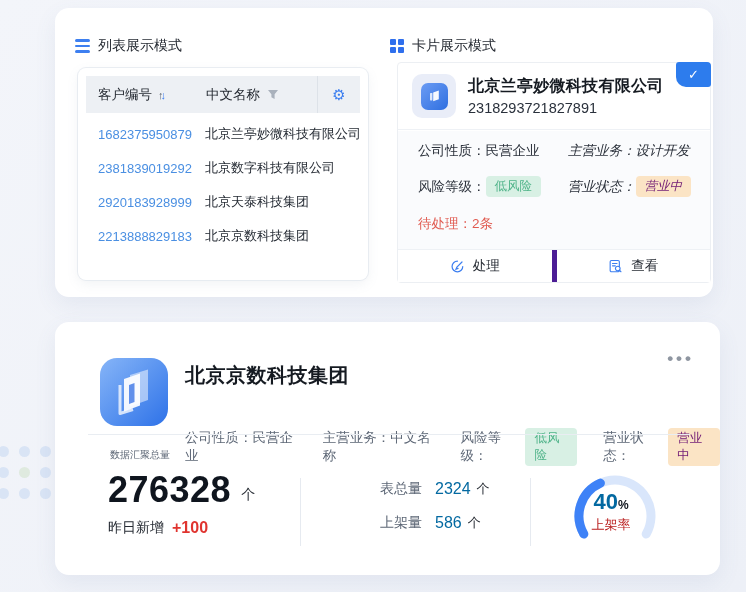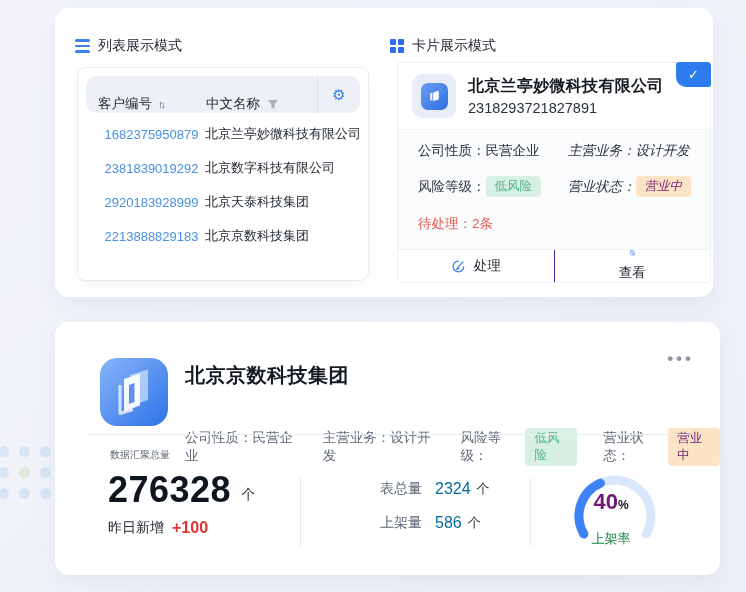--- a/index.html
+++ b/index.html
@@ -21,33 +21,33 @@
   .list-icon { display:flex; flex-direction:column; gap:3px; width:15px; }
   .list-icon i { display:block; height:2.4px; border-radius:2px; background:#3d7ff0; }
   .grid-icon { display:grid; grid-template-columns:6px 6px; grid-template-rows:6px 6px; gap:2px; }
   .grid-icon i { background:#2f6fed; border-radius:1px; }
 
   
   .table-card { position:absolute; left:23px; top:60px; width:290px; height:212px;
                 background:#fff; border-radius:8px;
                 box-shadow:0 0 0 1px rgba(228,232,239,.8), 0 4px 12px rgba(120,135,160,.10); }
   .t-head { position:absolute; left:8px; right:8px; top:8px; height:37px;
-            background:#edf0f4; display:flex; align-items:flex-end; border-radius:11px;
+            background:#edf0f4; display:flex; align-items:center; border-radius:0;
             font-size:13.5px; color:#262b33; }
   .th-id { display:flex; align-items:center; padding-left:12px; width:120px; gap:6px; }
   .th-name { display:flex; align-items:center; flex:1; gap:7px; }
   .th-gear { width:43px; align-self:stretch; display:flex; align-items:center;
              justify-content:center; border-left:1px solid #dde2e8; }
   .sort-icon { font-size:11px; letter-spacing:-3px; cursor:pointer; }
   .sort-icon .up { color:#5a626d; } .sort-icon .down { color:#3d7ff0; }
   .gear-glyph { color:#3d7ff0; font-size:15px; cursor:pointer; line-height:1; }
   .funnel { cursor:pointer; display:inline-block; }
   .t-rows { position:absolute; left:0; right:0; top:49px; }
   .t-row { height:34px; display:flex; align-items:center; padding-left:20px; font-size:13px; cursor:pointer; }
-  .t-id { width:107px; color:#4a8fe2;text-align:center; }
+  .t-id { width:107px; color:#4a8fe2; }
   .t-name { color:#262c35; }
 
   
   .company-card { position:absolute; left:342px; top:54px; width:314px; height:221px;
                   background:#fff; border:1px solid #eceff3; border-radius:4px; }
   .check-badge { position:absolute; top:-1px; right:-1px; width:35px; height:25px;
                  background:#2d7ced; color:#fff; font-size:13px; display:flex;
                  align-items:center; justify-content:center;
                  border-radius:3px 4px 3px 10px; cursor:pointer; }
   .cc-head { position:absolute; left:0; top:0; right:0; height:67px; display:flex;
@@ -67,21 +67,21 @@
   .row1 { top:11px; } .row2 { top:45px; } 
   .badge { display:inline-block; padding:2px 9px; border-radius:4px; font-size:12.5px; line-height:17px; }
   .badge-green { background:#d8f0e4; color:#4fb389; }
   .badge-orange { background:#fbe4c5; color:#701a75; }
   .cc-pending { position:absolute; left:20px; top:84px; font-size:13.5px; color:#e05a50; }
   .cc-footer { position:absolute; left:0; right:0; bottom:0; height:33px;
                border-top:1px solid #eef1f5; display:flex; }
   .fbtn { flex:1; display:flex; align-items:center; justify-content:center; gap:8px;
           font-size:13.5px; color:#262b33; background:#fff; border:none; cursor:pointer;
           font-family:inherit; }
-  .fbtn + .fbtn { border-left:1px solid #4c1d95;flex-direction:column; }
+  .fbtn + .fbtn { border-left:5px solid #4c1d95; }
 
   
   .big-logo { position:absolute; left:45px; top:36px; width:68px; height:68px; }
   .bc-name { position:absolute; left:130px; top:40px; font-size:20px; font-weight:700;
              color:#151a21; letter-spacing:.5px; }
   .bc-meta { position:absolute; left:130px; top:72px; display:flex; align-items:center;
              gap:26px; font-size:13.5px; color:#5d6776;margin-top:34px; }
   .bc-meta .m-item { display:flex; align-items:center; gap:4px; }
   .more-btn { position:absolute; right:26px; top:28px; background:none; border:none;
               cursor:pointer; color:#8f96a1; font-size:17px; font-weight:700;
@@ -99,23 +99,23 @@
   .vd1 { left:245px; } .vd2 { left:475px; }
   .mid-row { position:absolute; left:325px; display:flex; align-items:center; }
   .mid1 { top:158px; } .mid2 { top:192px; }
   .mid-label { font-size:14px; color:#5d6776; width:55px; }
   .mid-val { font-size:16px; font-weight:400; color:#0369a1; }
   .mid-unit { font-size:13px; color:#262b33; margin-left:6px; }
 
   .gauge { position:absolute; left:508px; top:152px; width:104px; height:84px; }
   .gauge svg { position:absolute; left:0; top:0; }
   .gauge-text { position:absolute; left:0; right:8px; top:15px; text-align:center; }
-  .gauge-num { font-size:22px; font-weight:700; color:#701a75; }
+  .gauge-num { font-size:22px; font-weight:700; color:#0369a1; }
   .gauge-pct { font-size:12px; font-weight:700; color:#0f151e; }
-  .gauge-label { font-size:13px; color:#15803d; margin-top:15px; }
+  .gauge-label { font-size:13px; color:#b91c1c; margin-top:1px; }
 
   
   .deco { position:absolute; left:-2px; top:446px; display:grid;
           grid-template-columns:repeat(3,11px); gap:10px; }
   .deco i { width:11px; height:11px; border-radius:50%; background:#d9e4f5; }
   .deco i.g { background:#dfeadf; }
 </style>
 </head>
 <body>
 
@@ -271,21 +271,21 @@
     </svg>
 
     <div class="bc-name">北京京数科技集团</div>
 
     <button class="more-btn">
       <span>•••</span>
     </button>
 
     <div class="bc-meta">
       <span class="m-item">公司性质：民营企业</span>
-      <span class="m-item">主营业务：设计开发</span>
+      <span class="m-item">主营业务：中文名称</span>
       <span class="m-item">
         <span>风险等级：</span>
         <span class="badge badge-green">低风险</span>
       </span>
       <span class="m-item">
         <span>营业状态：</span>
         <span class="badge badge-orange">营业中</span>
       </span>
     </div>
 

